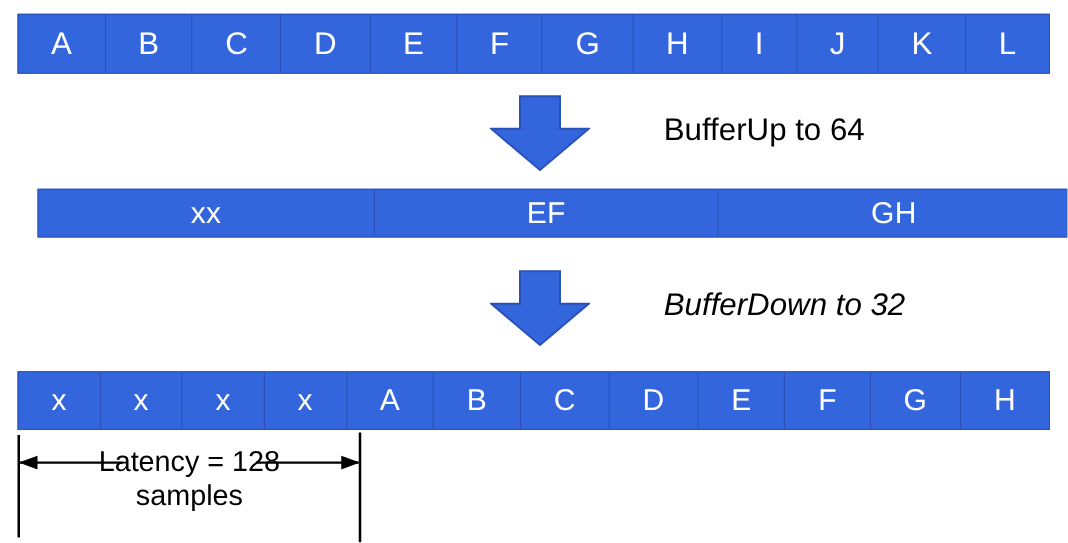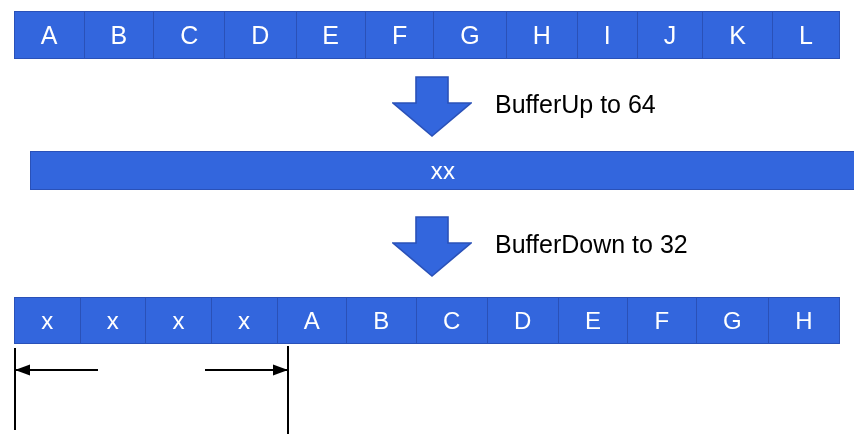--- a/index.html
+++ b/index.html
@@ -64,23 +64,24 @@
   .block-arrow.arrow2 { left: 392px; top: 216px; }
 
   
   .arrow-caption {
     position: absolute;
     color: #000000;
     font-size: 25px;
     line-height: 1;
     white-space: nowrap;
     user-select: none;
+    margin-left: 36px;
   }
   .arrow-caption.cap1 { left: 495px; top: 92px; }
-  .arrow-caption.cap2 { left: 495px; top: 232px; }
+  .arrow-caption.cap2 { left: 495px; top: 232px; font-style: italic; }
 
   
   .v-rule {
     position: absolute;
     width: 2px;
     background: #000000;
   }
   .v-rule.left  { left: 14px;  top: 348px; height: 82px; }
   .v-rule.right { left: 287px; top: 346px; height: 88px; }
 
@@ -128,20 +129,22 @@
 
   <div class="block-arrow arrow1">
     <svg width="80" height="62" viewBox="0 0 80 62">
       <polygon points="24,1 56,1 56,27 79,27 40,60 1,27 24,27" fill="#3366dd" stroke="#2a51b8" stroke-width="1.6" stroke-linejoin="miter"></polygon>
     </svg>
   </div>
   <div class="arrow-caption cap1">BufferUp to 64</div>
 
   <div class="buffer-row row2">
     <div class="cell">xx</div>
+    <div class="cell">EF</div>
+    <div class="cell">GH</div>
   </div>
 
   <div class="block-arrow arrow2">
     <svg width="80" height="62" viewBox="0 0 80 62">
       <polygon points="24,1 56,1 56,27 79,27 40,60 1,27 24,27" fill="#3366dd" stroke="#2a51b8" stroke-width="1.6" stroke-linejoin="miter"></polygon>
     </svg>
   </div>
   <div class="arrow-caption cap2">BufferDown to 32</div>
 
   <div class="buffer-row row3">
@@ -166,14 +169,18 @@
     <svg width="275" height="28" viewBox="0 0 275 28">
 
       <line x1="2" y1="14" x2="84" y2="14" stroke="#000000" stroke-width="1.8"></line>
       <polygon points="1,14 16,8.5 16,19.5" fill="#000000"></polygon>
 
       <line x1="191" y1="14" x2="273" y2="14" stroke="#000000" stroke-width="1.8"></line>
       <polygon points="274,14 259,8.5 259,19.5" fill="#000000"></polygon>
     </svg>
   </div>
 
+  <div class="latency-text">
+    <span class="l1">Latency = 128</span>
+    <span class="l2">samples</span>
+  </div>
 
 </div>
 
 </body></html>

